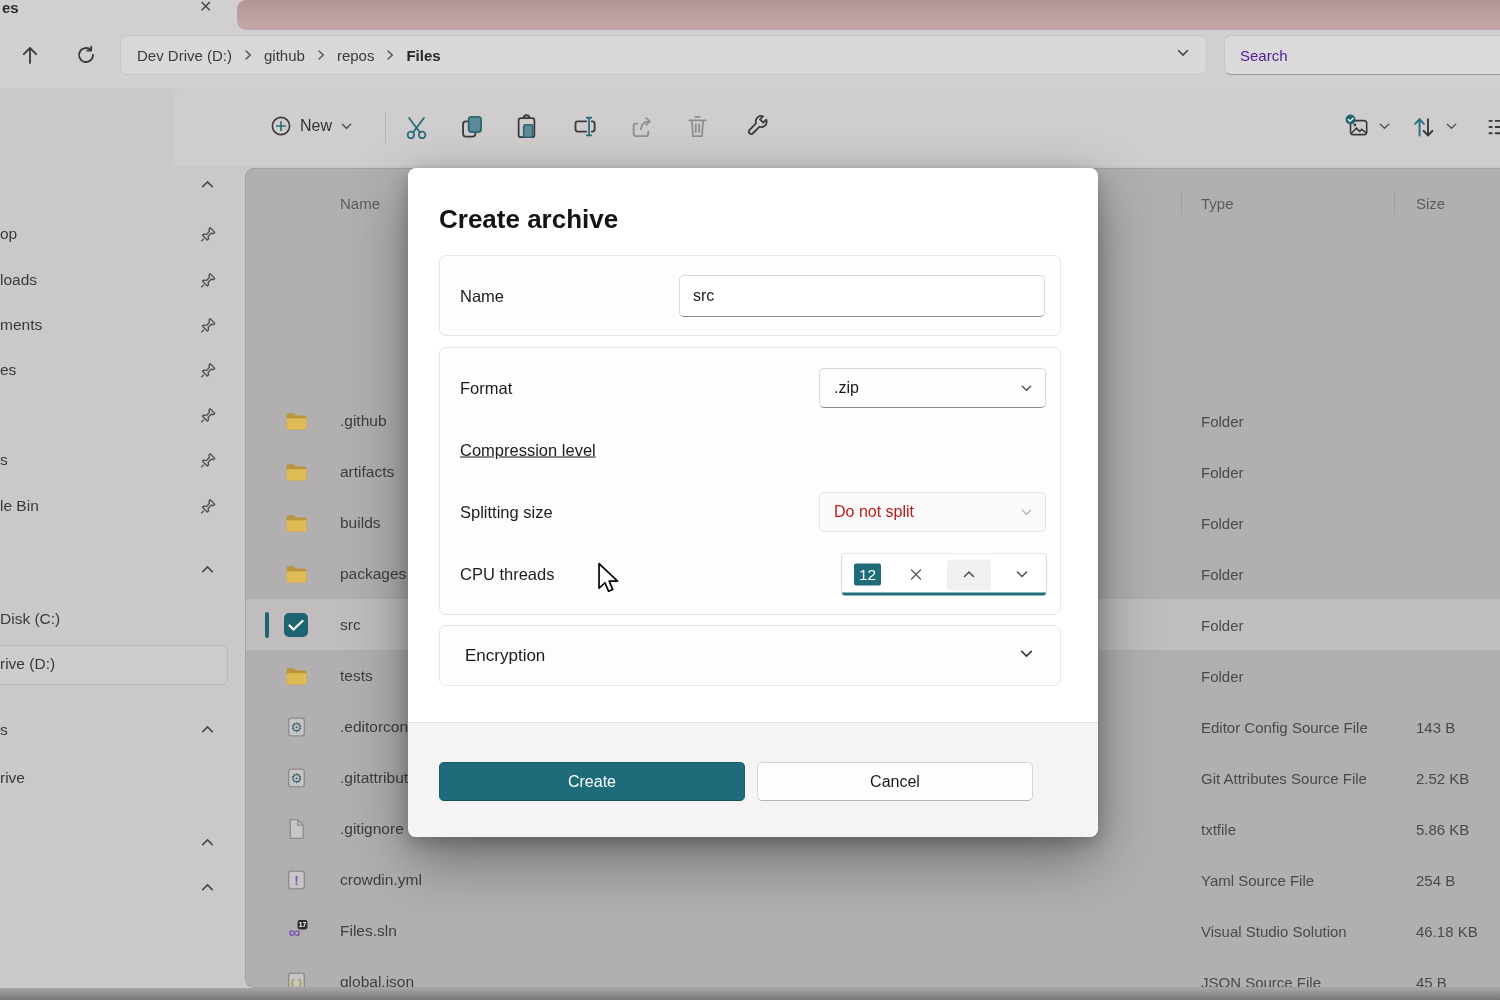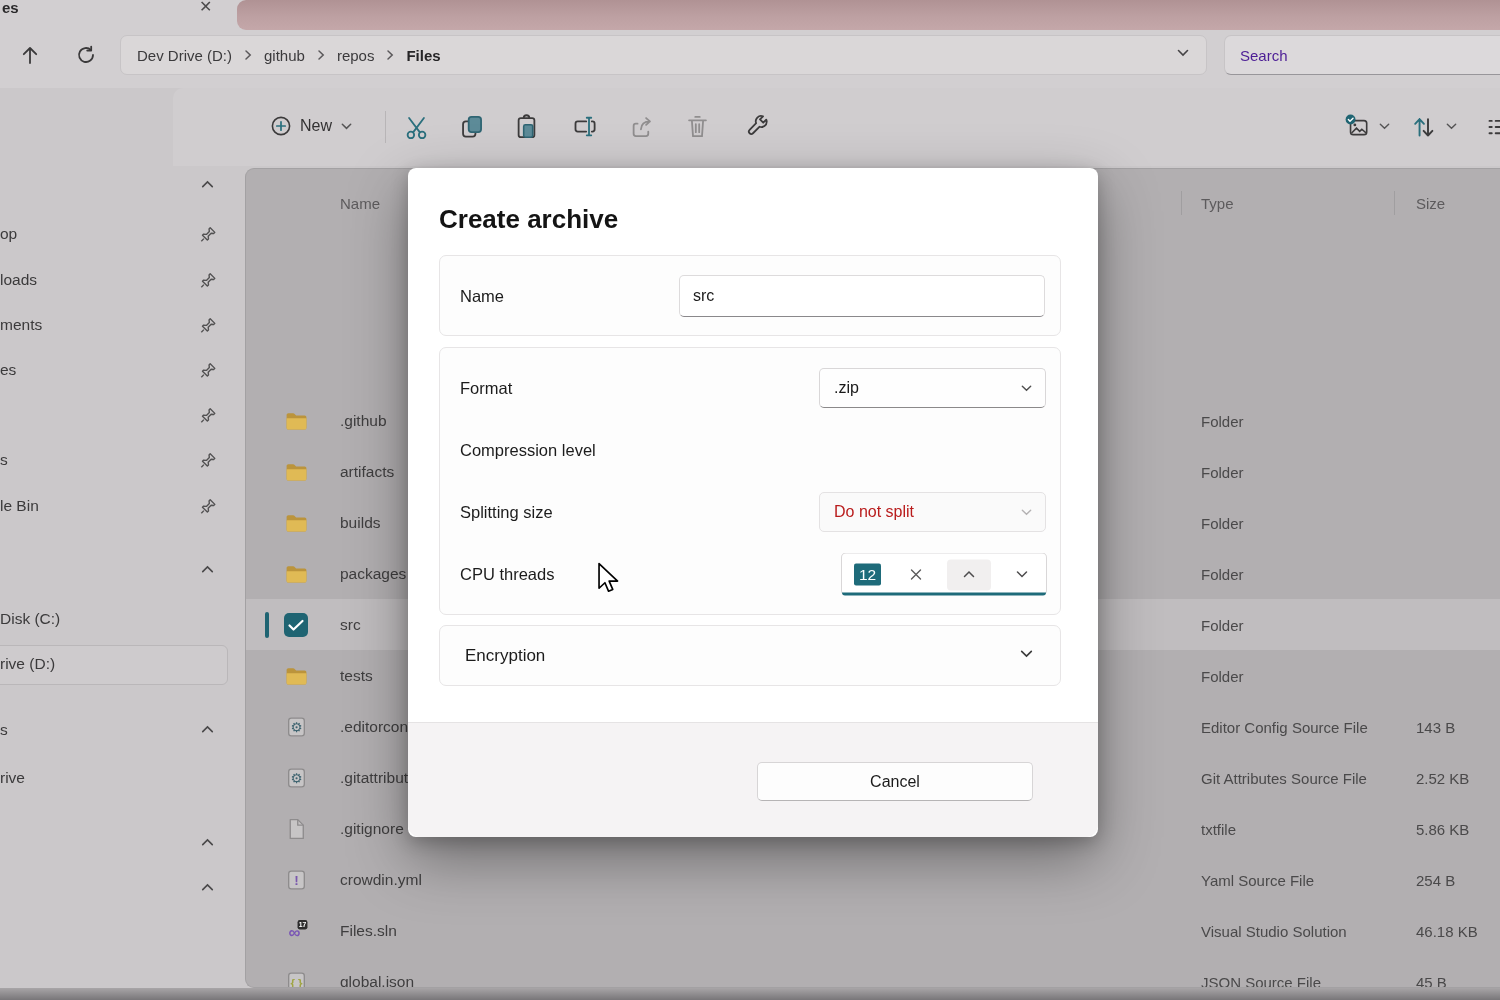--- a/index.html
+++ b/index.html
@@ -394,21 +394,21 @@
 
     <div class="abs card card2">
       <span class="abs fld-label" style="top:40px;">Format</span>
       <div class="abs combo" style="top:40px;gap:16px;">
         <span>.zip</span>
         <svg width="13" height="13" viewBox="0 0 14 14">
             <path d="M2.5 4.5l4.5 4.5 4.5-4.5" fill="none" stroke="#4f4f4f" stroke-width="1.5" stroke-linecap="round"></path>
           </svg>
       </div>
 
-      <span class="abs fld-label" style="top:102px;">Compression level</span>
+      <span class="abs fld-label" style="top:102px;text-decoration:underline;">Compression level</span>
 
       <span class="abs fld-label" style="top:164px;">Splitting size</span>
       <div class="abs combo disabled" style="top:164px;">
         <span>Do not split</span>
         <svg width="13" height="13" viewBox="0 0 14 14">
             <path d="M2.5 4.5l4.5 4.5 4.5-4.5" fill="none" stroke="#b4b2b3" stroke-width="1.5" stroke-linecap="round"></path>
           </svg>
       </div>
 
       <span class="abs fld-label" style="top:226px;">CPU threads</span>
@@ -436,20 +436,21 @@
     <div class="abs card card3">
       <span class="abs fld-label" style="top:50%;left:25px;font-size:17px;">Encryption</span>
       <span class="abs exp-chevron">
         <svg width="15" height="15" viewBox="0 0 14 14">
             <path d="M2.5 4.5l4.5 4.5 4.5-4.5" fill="none" stroke="#3c3c3c" stroke-width="1.5" stroke-linecap="round"></path>
           </svg>
       </span>
     </div>
 
     <div class="abs dlg-footer"></div>
+    <div class="abs btn btn-create" style="background: rgb(30, 107, 122);">Create</div>
     <div class="abs btn btn-cancel">Cancel</div>
   </div>
 
   
   <svg class="abs cursor" viewBox="0 0 17 25">
     <path d="M1.5 1.2L1.5 20.5L6.1 16.2L8.9 22.8L12.2 21.4L9.4 14.9L16 14.9Z" fill="#ffffff" stroke="#000000" stroke-width="1.3" stroke-linejoin="round"></path>
   </svg>
 <div class="abs tool-btn" style="left: 396px;">
       <svg width="27" height="27" viewBox="0 0 24 24">
         <g fill="none" stroke="#2a6f7d" stroke-width="1.6" stroke-linecap="round">

